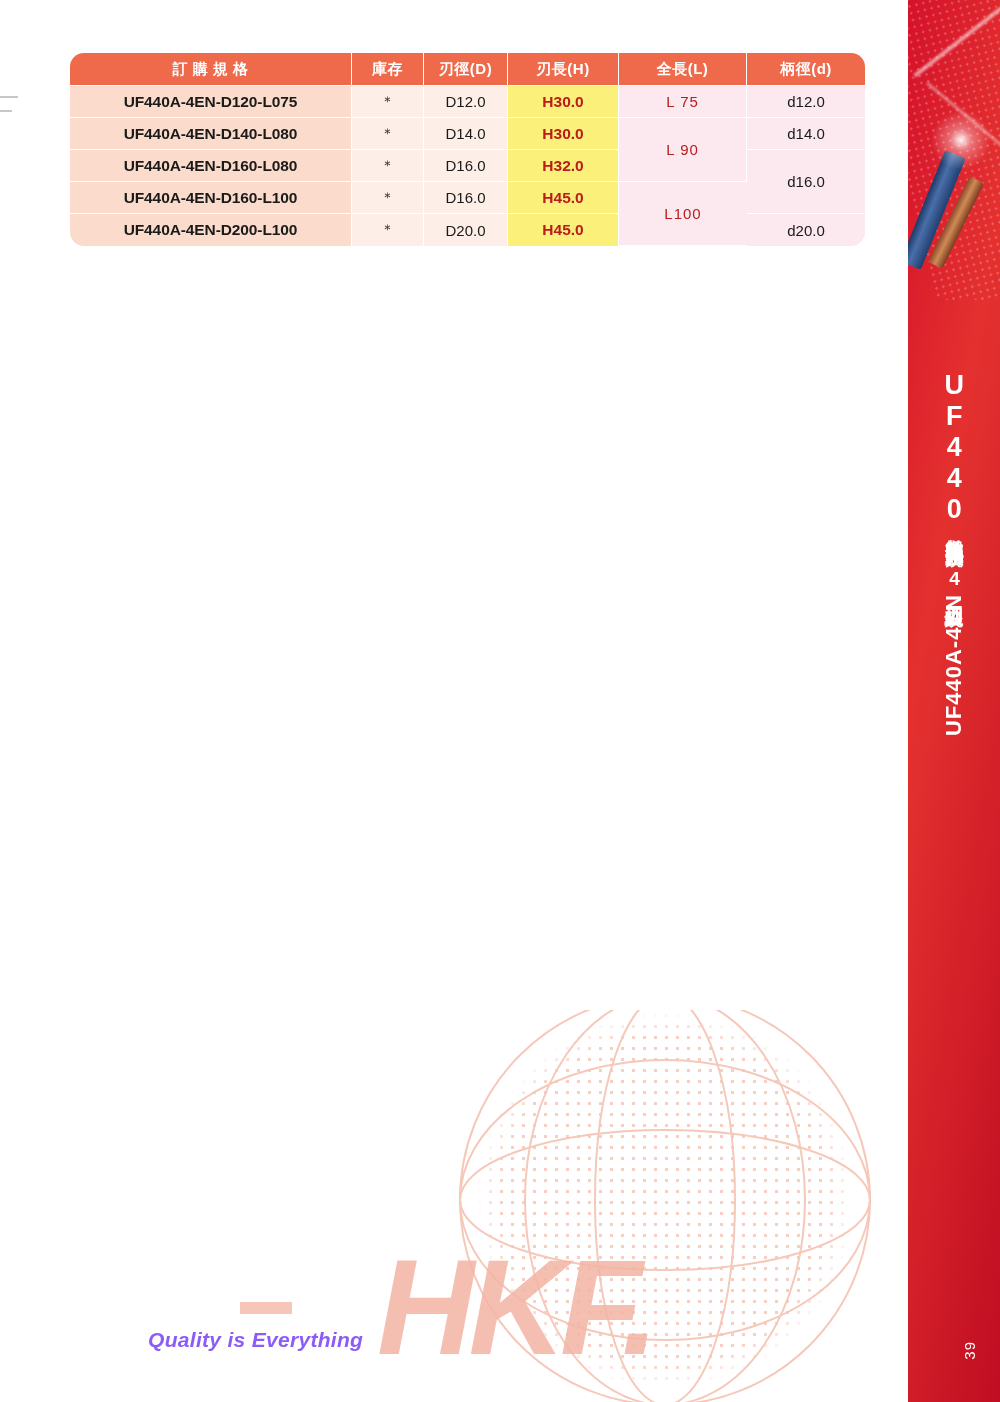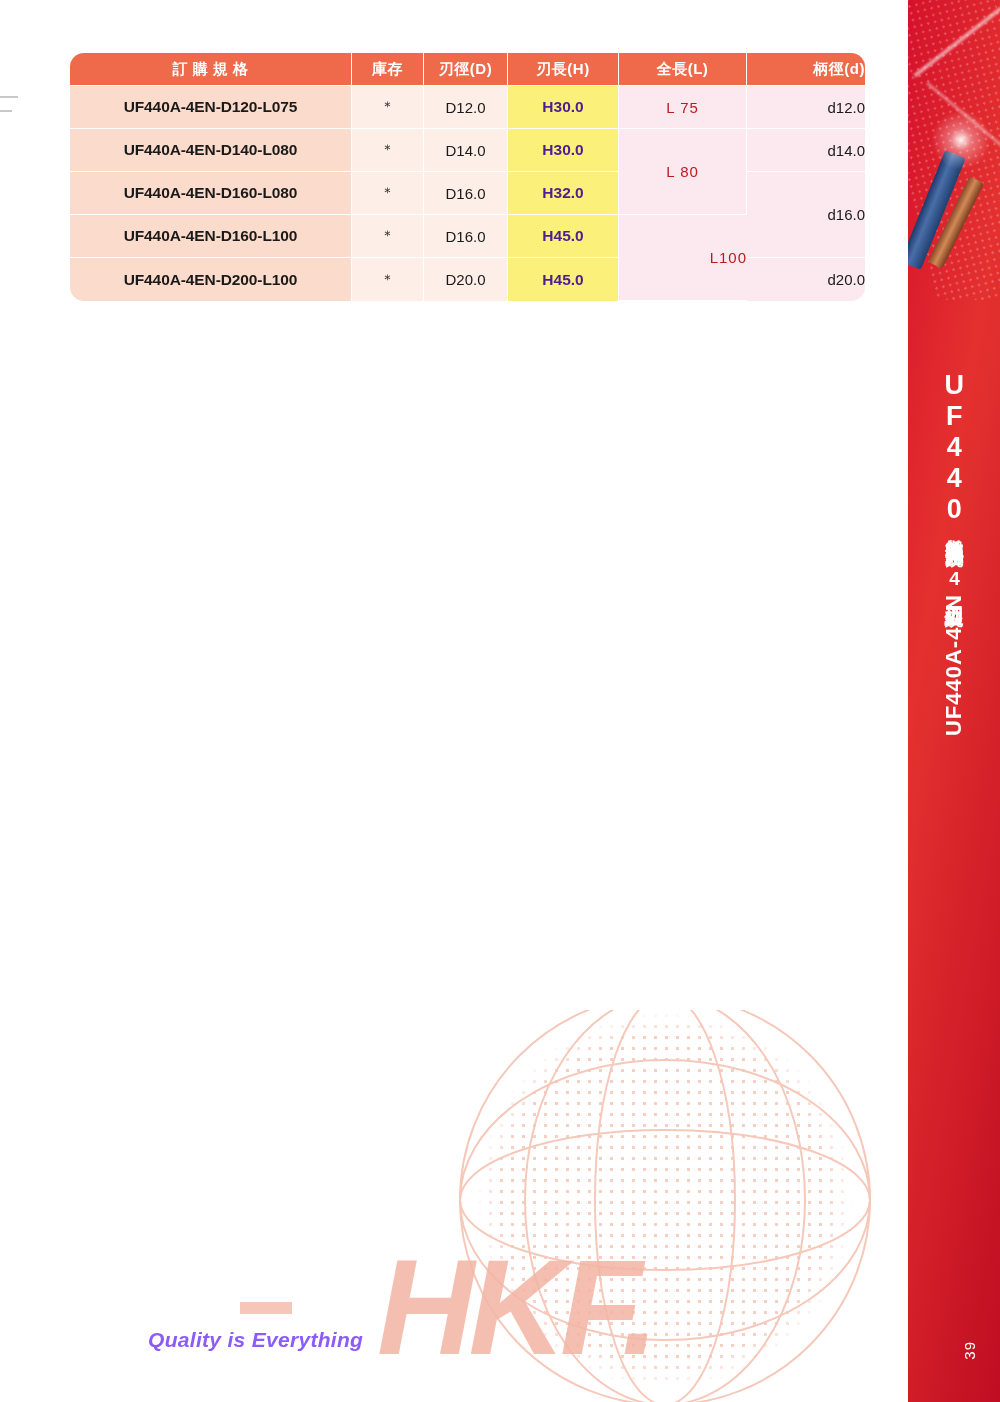--- a/index.html
+++ b/index.html
@@ -35,24 +35,24 @@
     font-size: 15px;
     border-radius: 14px;
     overflow: hidden;
   }
   .spec-table th, .spec-table td {
     border-right: 1px solid #ffffff;
     border-bottom: 1px solid #ffffff;
     text-align: center;
     vertical-align: middle;
     padding: 0;
-    height: 43px;
+    height: 32px;
     box-sizing: border-box;
   }
-  .spec-table th:last-child, .spec-table td:last-child { border-right: none; text-align: right; }
+  .spec-table th:last-child, .spec-table td:last-child { border-right: none; }
   .spec-table tr:last-child td { border-bottom: none; margin-left: 26px; }
 
   .spec-table thead th {
     background: #ef6a4b;
     color: #ffffff;
     font-weight: bold;
     font-size: 15px;
     height: 33px;
     letter-spacing: 0.5px;
   }
@@ -72,21 +72,21 @@
   }
   td.c-dia {
     background: #fdeee7;
     font-size: 15px;
     color: #1a1a1a;
   }
   td.c-flute {
     background: #fbf07a;
     font-weight: bold;
     font-size: 15.5px;
-    color: #4c1d95;
+    color: #b91c1c;
   }
   td.c-len {
     background: #fbe9ef;
     font-size: 15px;
     color: #b91c1c;
     letter-spacing: 1px;
   }
   td.c-shank {
     background: #fbe9ef;
     font-size: 15px;
@@ -318,21 +318,21 @@
         <td class="c-dia">D12.0</td>
         <td class="c-flute">H30.0</td>
         <td class="c-len">L 75</td>
         <td class="c-shank">d12.0</td>
       </tr>
       <tr>
         <td class="c-order">UF440A-4EN-D140-L080</td>
         <td class="c-stock">＊</td>
         <td class="c-dia">D14.0</td>
         <td class="c-flute">H30.0</td>
-        <td class="c-len" rowspan="2">L 80</td>
+        <td class="c-len" rowspan="2">L 90</td>
         <td class="c-shank">d14.0</td>
       </tr>
       <tr>
         <td class="c-order">UF440A-4EN-D160-L080</td>
         <td class="c-stock">＊</td>
         <td class="c-dia">D16.0</td>
         <td class="c-flute">H32.0</td>
         <td class="c-shank" rowspan="2">d16.0</td>
       </tr>
       <tr>

